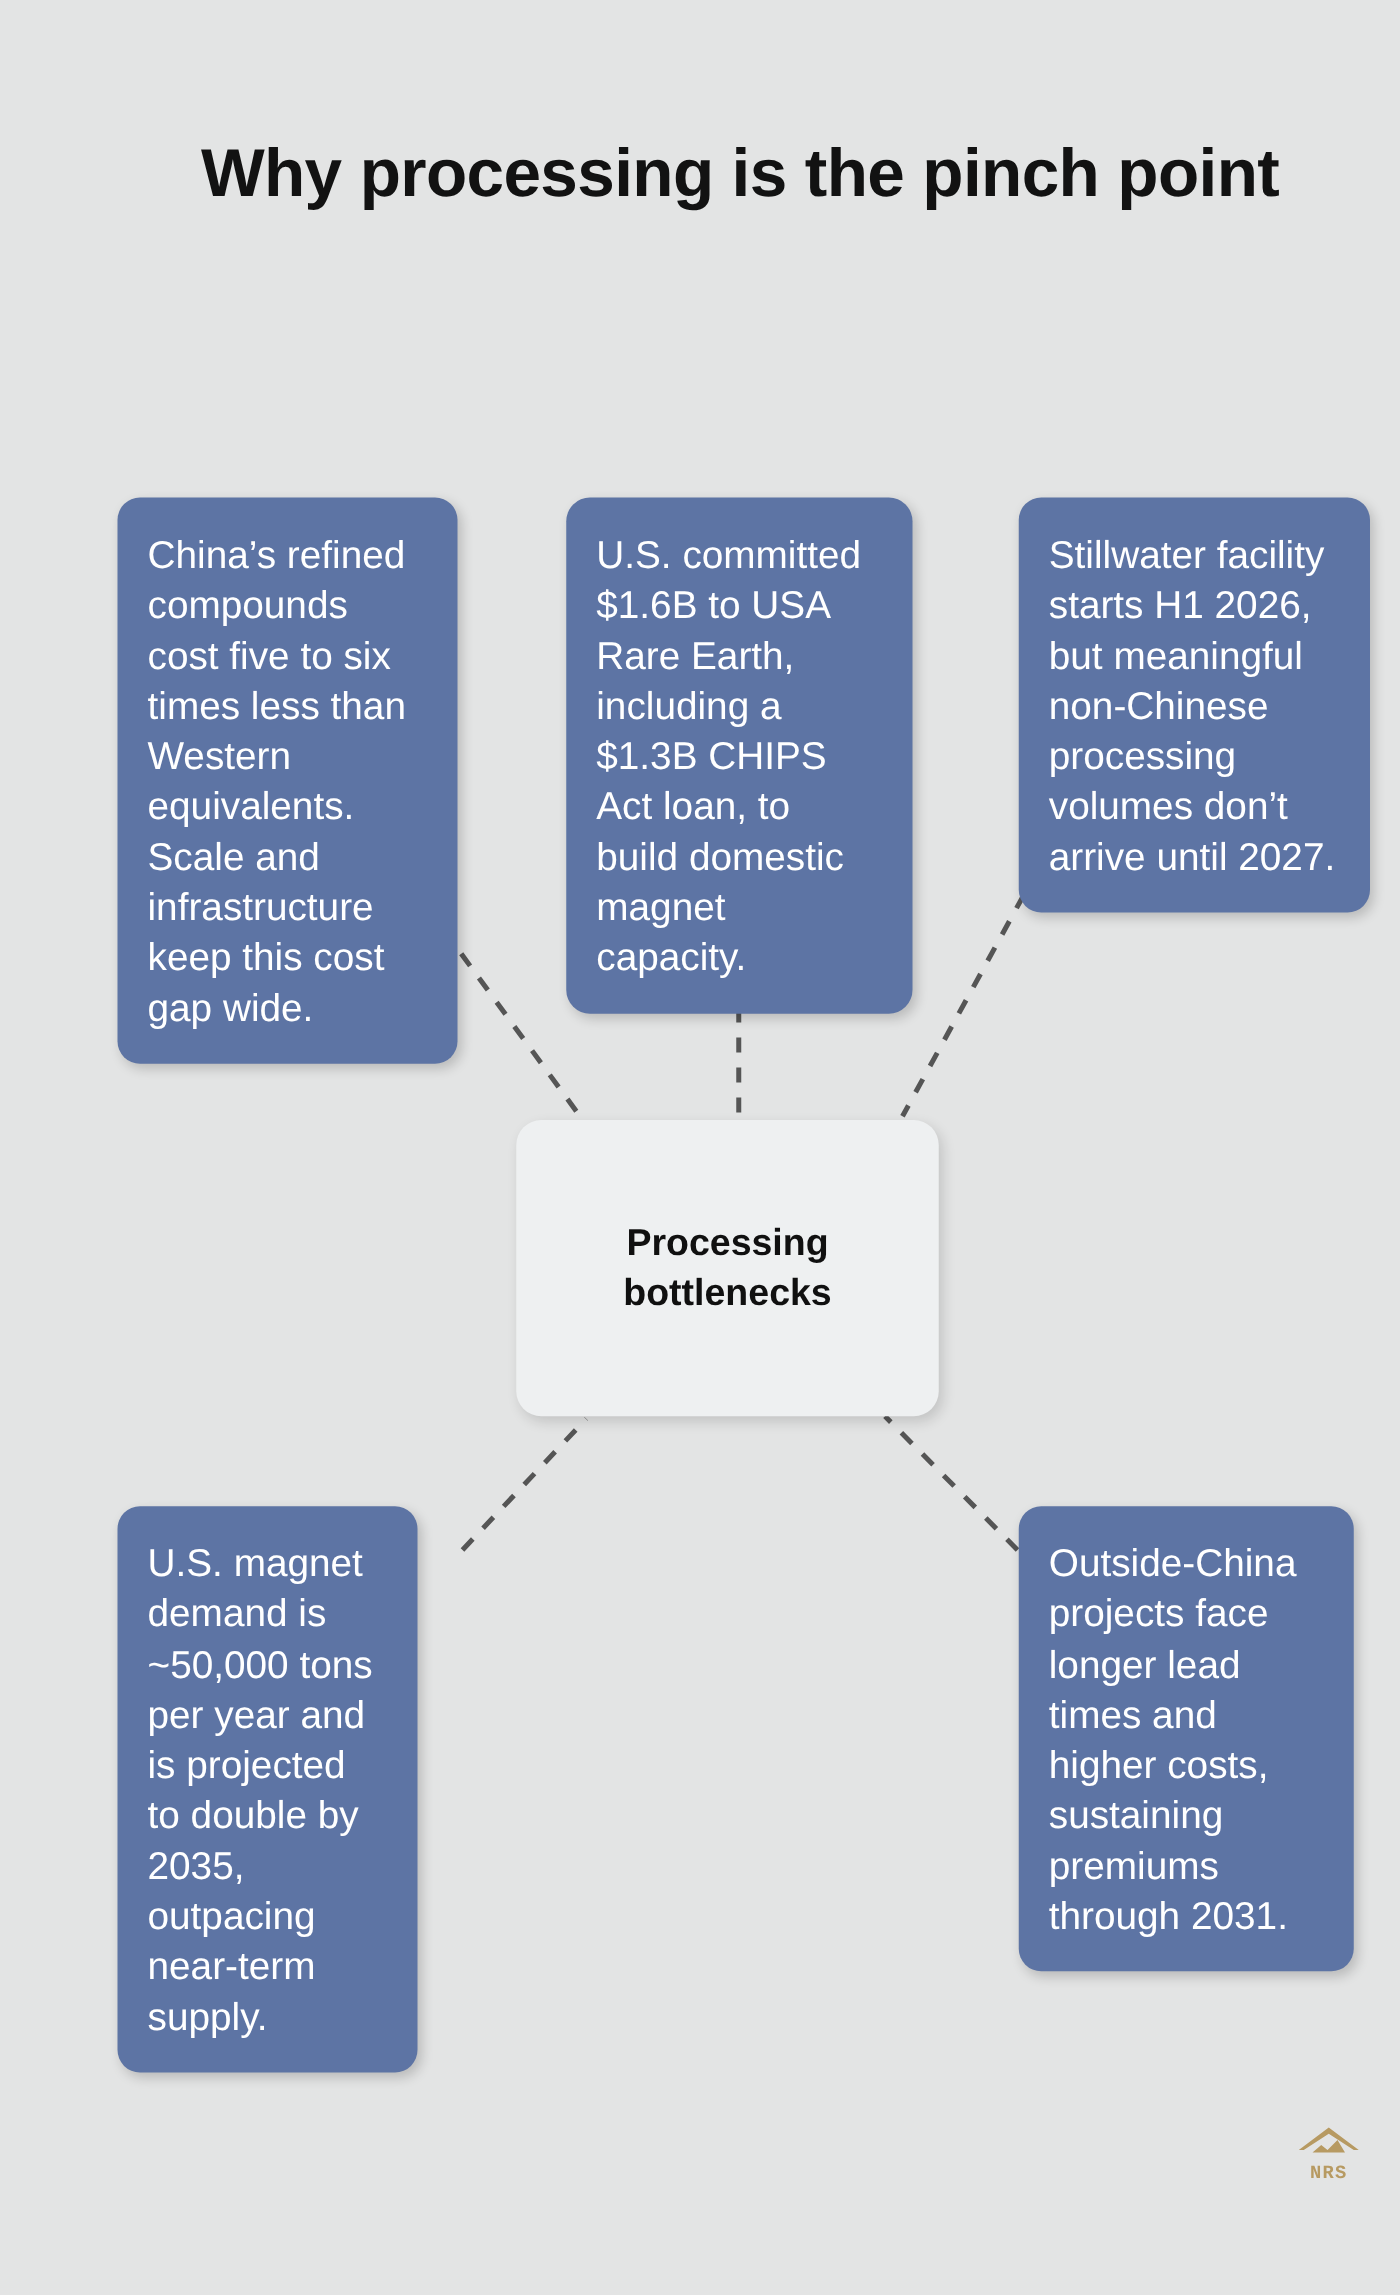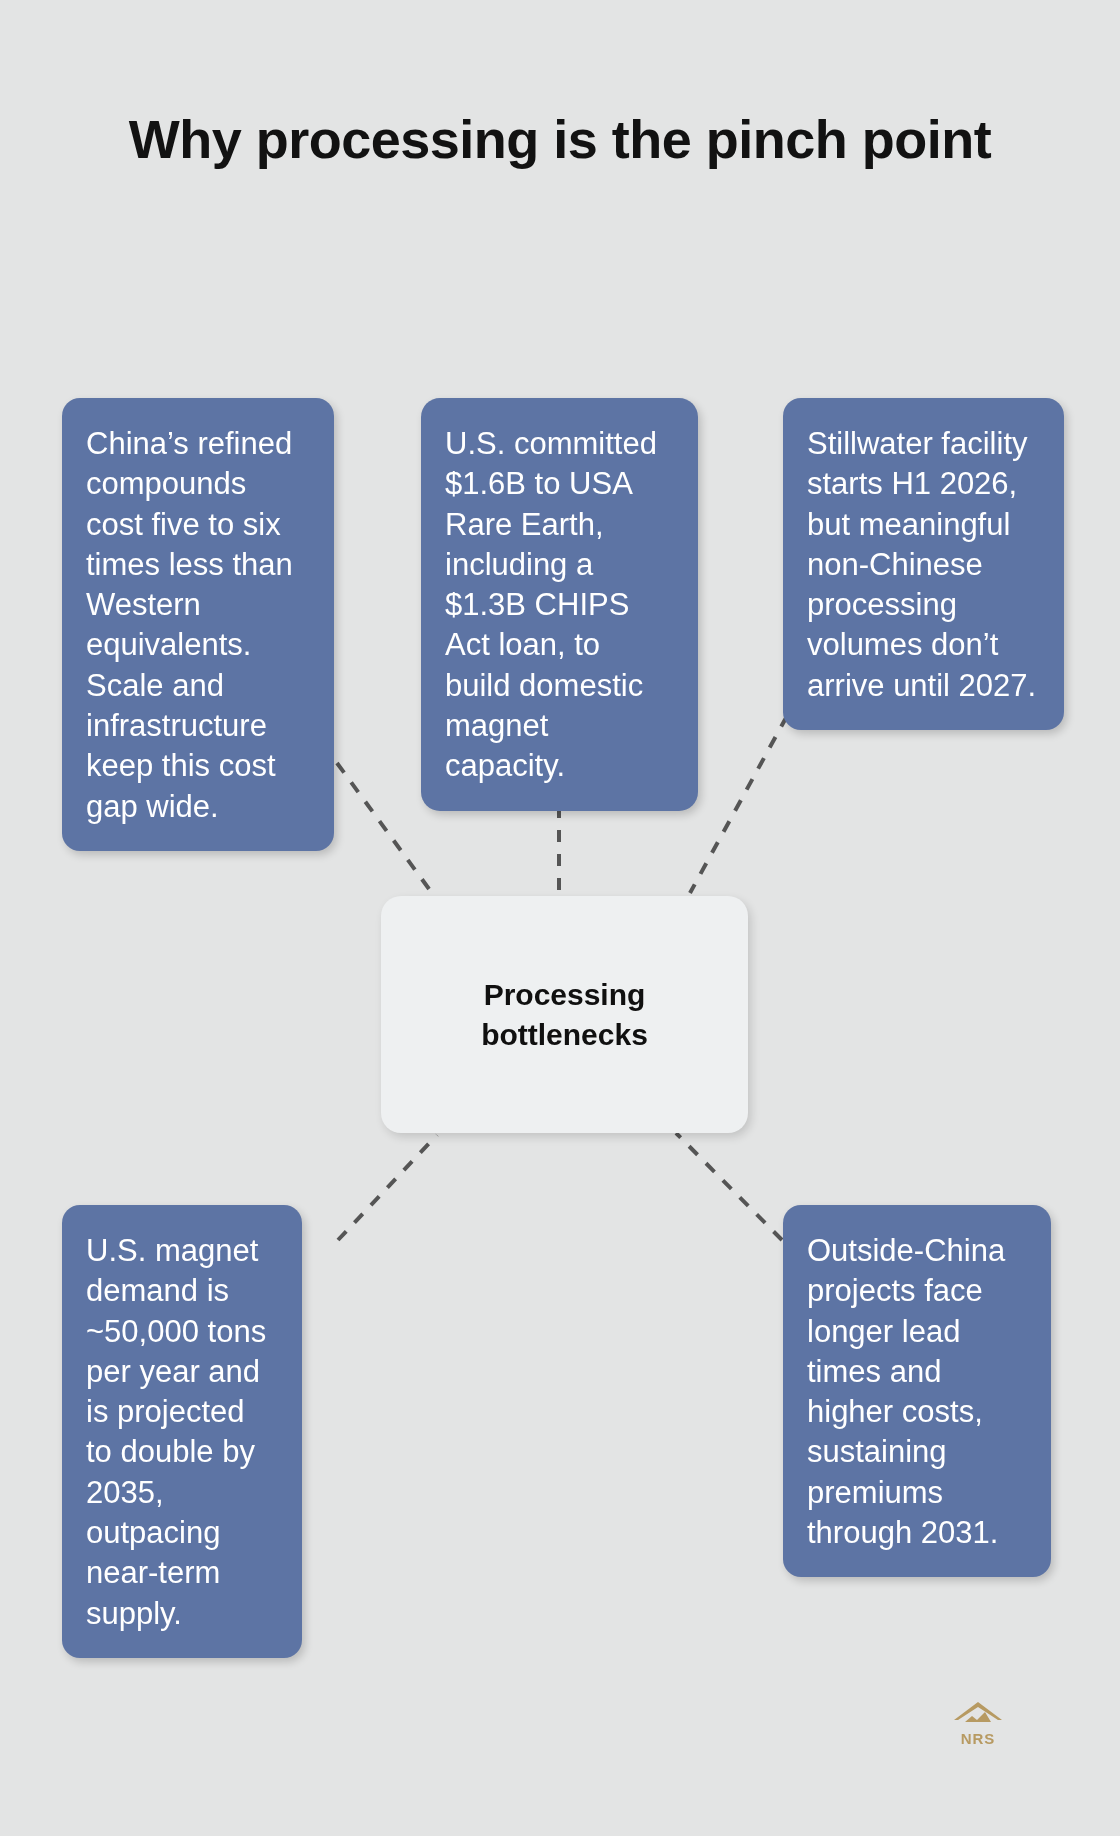--- a/index.html
+++ b/index.html
@@ -10,20 +10,21 @@
     width: 1120px;
     height: 1836px;
     background: #e3e4e4;
     font-family: "Liberation Sans", sans-serif;
     position: relative;
     overflow: hidden;
   }
   .canvas {
     position: absolute;
     inset: 0;
+    margin-left: 32px;
   }
   .title {
     position: absolute;
     left: 100px;
     top: 105px;
     width: 920px;
     text-align: center;
     font-size: 54px;
     font-weight: bold;
     line-height: 1.28;
@@ -63,29 +64,30 @@
     align-items: center;
     justify-content: center;
     box-shadow: 3px 4px 10px rgba(0,0,0,0.14);
     padding: 0 26px;
   }
   .n1 { left: 62px;  top: 398px;  width: 272px; }
   .n2 { left: 421px; top: 398px;  width: 277px; border-radius: 19px; }
   .n3 { left: 783px; top: 398px;  width: 281px; }
   .n4 { left: 62px;  top: 1205px; width: 240px; }
   .n5 { left: 783px; top: 1205px; width: 268px; }
-  .center-node { left: 381px; top: 896px; width: 367px; height: 237px; align-items: center; }
+  .center-node { left: 381px; top: 896px; width: 338px; height: 237px; align-items: center; }
 
   .logo {
     position: absolute;
-    left: 945px;
+    left: 998px;
     top: 1700px;
     width: 66px;
     text-align: center;
     color: #b79a62;
+    font-family: Liberation Mono, monospace;
   }
   .logo-mark svg { display: block; margin: 0 auto; }
   .logo-text {
     font-size: 15px;
     font-weight: bold;
     letter-spacing: 1px;
     color: #b79a62;
     margin-top: 2px;
   }
 </style>

